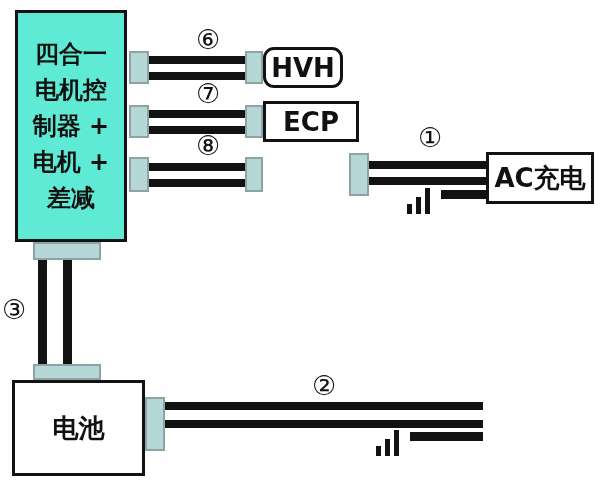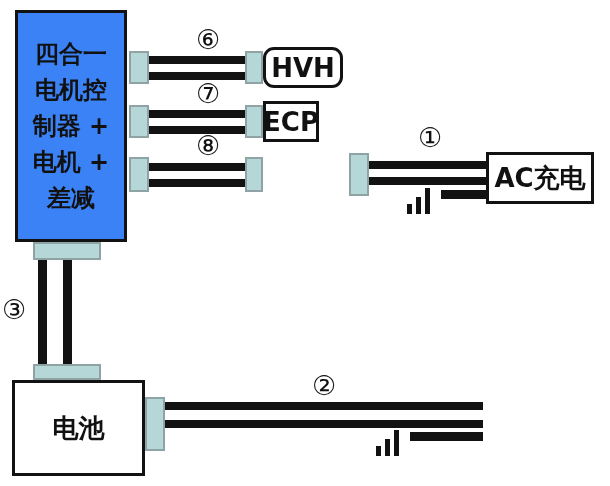--- a/index.html
+++ b/index.html
@@ -22,21 +22,21 @@
     align-items: center;
     justify-content: center;
     font-size: 26px;
     font-weight: 600;
     white-space: nowrap;
   }
 
   .main-unit {
     position: absolute;
     border: 3px solid var(--box-border, #121212);
-    background: #3b82f6;
+    background: #5eead4;
     display: flex;
     flex-direction: column;
     align-items: center;
     justify-content: center;
     font-size: 24px;
     font-weight: 600;
     line-height: 1.5;
     text-align: left;
   }
 
@@ -106,21 +106,21 @@
     <span>HVH</span>
   </div>
 
   <div class="cable-label" style="left:196px; top:80px;">⑦</div>
   <div class="connector" style="left:129px; top:105px; width:20px; height:33px;"></div>
   <div class="cable-h" style="left:149px; top:110px; width:98px; height:24px;">
     <div class="wire"></div>
     <div class="wire"></div>
   </div>
   <div class="connector" style="left:245px; top:105px; width:18px; height:33px;"></div>
-  <div class="box" style="left:263px; top:101px; width:56px; height:41px;">
+  <div class="box" style="left:263px; top:101px; width:96px; height:41px;">
     <span>ECP</span>
   </div>
 
   <div class="cable-label" style="left:196px; top:132px;">⑧</div>
   <div class="connector" style="left:129px; top:157px; width:20px; height:35px;"></div>
   <div class="cable-h" style="left:149px; top:163px; width:98px; height:24px;">
     <div class="wire"></div>
     <div class="wire"></div>
   </div>
   <div class="connector" style="left:245px; top:157px; width:18px; height:35px;"></div>

